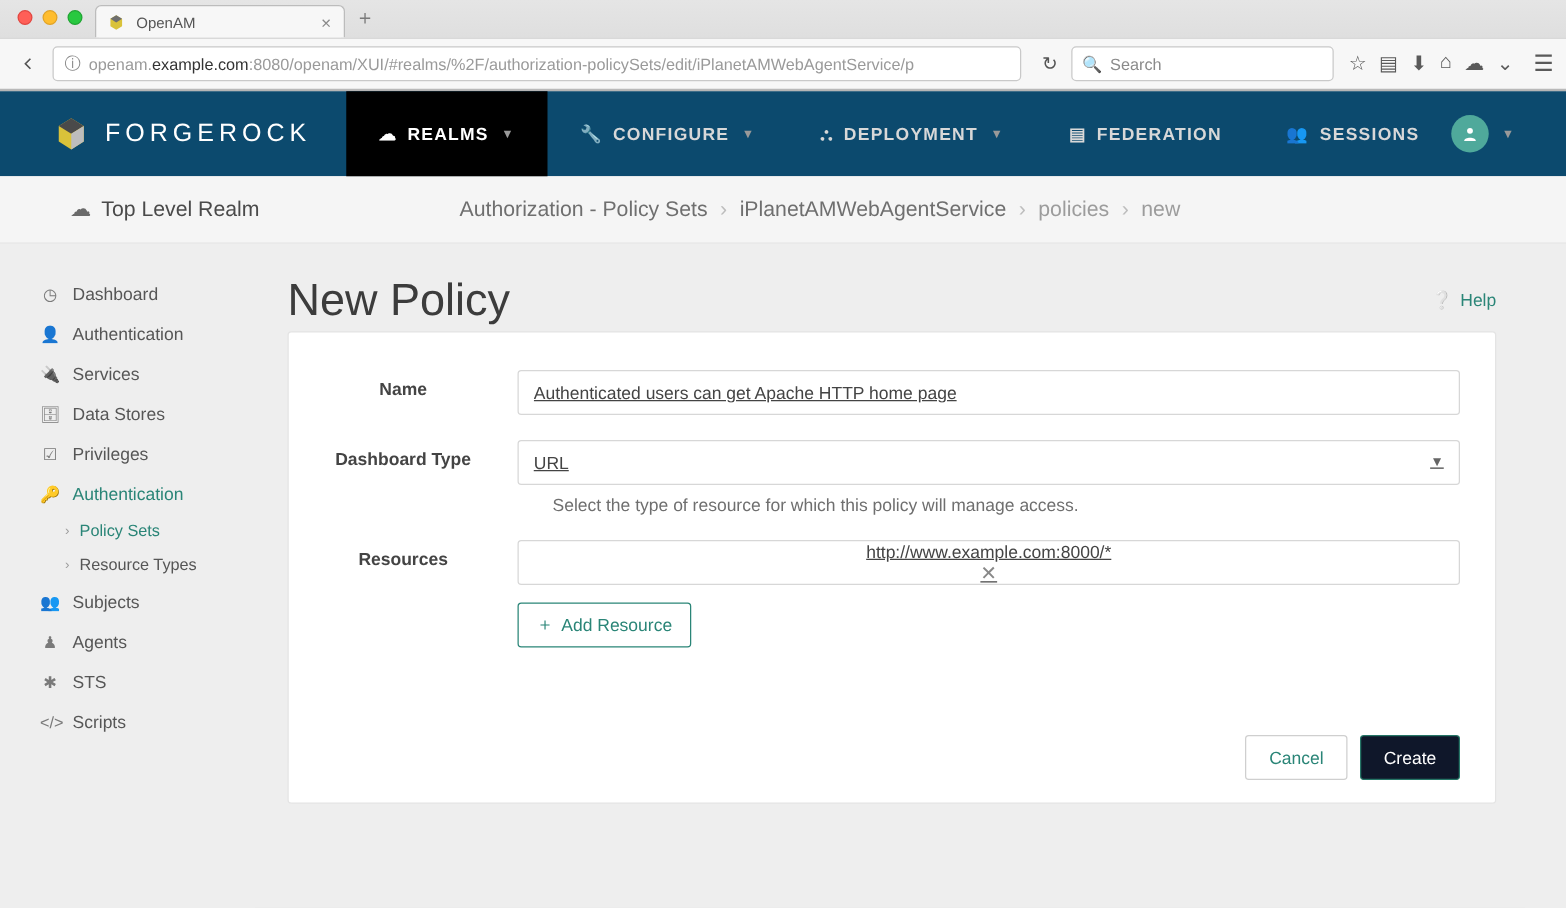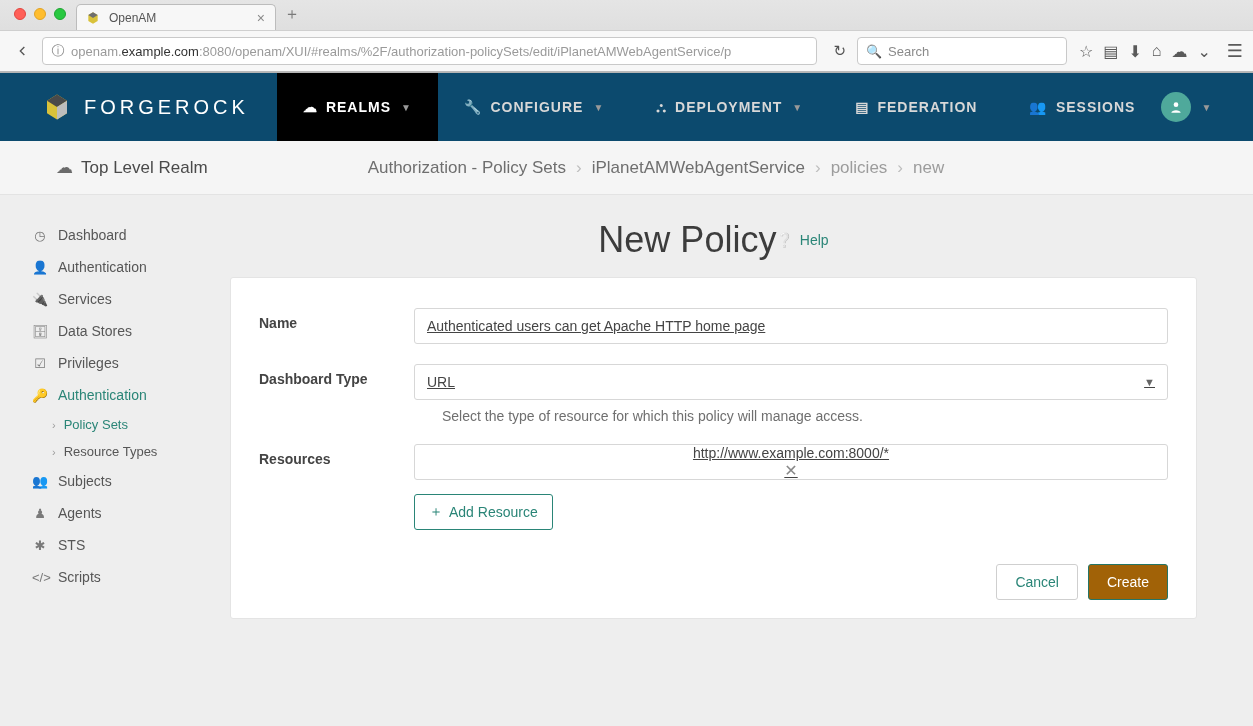--- a/index.html
+++ b/index.html
@@ -94,50 +94,50 @@
   }
   .side-item.active { color: #2a8577; }
   .side-item .ic { width: 16px; text-align: center; color: #7a7a7a; font-size: 13px;}
   .side-item.active .ic { color: #2a8577; }
   .side-sub { padding-left: 22px; }
   .side-sub .sub-item { display:flex; align-items:center; gap:8px; padding: 6px 4px; color: #565656; font-size: 13px;}
   .side-sub .sub-item.active { color: #2a8577; }
   .side-sub .chev { color: #9c9c9c; font-size: 11px; }
 
   .content { flex: 1; padding: 24px 56px 30px 0; }
-  .page-head { display: flex; align-items: center; justify-content: center; margin-bottom: 16px; }
+  .page-head { display: flex; align-items: center; justify-content: space-between; margin-bottom: 4px; }
   .page-title { font-size: 36px; font-weight: 300; color: #3c3c3c; }
   .help-link { color: #2a8577; font-size: 14px; display:flex; gap:6px; align-items:center;}
 
   .card {
     background: #fff; border: 1px solid #e4e4e4; border-radius: 3px; padding: 20px 28px 18px 28px;
   }
   .form-row { display: flex; align-items: flex-start; padding: 10px 0; }
-  .form-label { width: 155px; text-align: left; padding-right: 28px; padding-top: 7px; font-weight: 600; color: #444; font-size: 14px;}
+  .form-label { width: 155px; text-align: center; padding-right: 28px; padding-top: 7px; font-weight: 600; color: #444; font-size: 14px;}
   .form-field { flex: 1; }
   .text-input, .select-box, .resource-row {
     width: 100%; border: 1px solid #d7d7d7; border-radius: 3px; background: #fff;
     height: 36px; padding: 0 12px; font-size: 14px; color: #444;
     display: flex; align-items: center; justify-content: space-between; text-decoration: underline;
   }
   .text-input input { border:none; outline:none; width:100%; font-size:14px; color:#444; font-family:inherit;}
   .select-caret { color: #666; font-size: 11px; }
   .help-text { color: #6f6f6f; font-size: 14px; margin-top: 8px; margin-left: 28px; }
   .resource-row { justify-content: space-between; flex-direction: column; }
   .resource-row .rx { color: #888; font-size: 16px; }
   .add-res-btn {
     display: inline-flex; align-items: center; gap: 6px; border: 1px solid #2a8577; color: #2a8577;
     background: #fff; padding: 8px 14px; border-radius: 3px; font-size: 14px; margin-top: 14px;
   }
   .card-actions { display: flex; justify-content: flex-end; gap: 10px; margin-top: 24px; }
   .btn {
-    padding: 9px 18px; border-radius: 3px; font-size: 14px; border: 1px solid transparent;
+    padding: 9px 18px; border-radius: 3px; font-size: 14px; border: 1px solid transparent; margin-top: 36px;
   }
   .btn-secondary { background: #fff; border-color: #cfcfcf; color: #2a8577; }
-  .btn-primary { background: #a16207; color: #fff; border-color: #257566; }
+  .btn-primary { background: #0f172a; color: #fff; border-color: #257566; }
 
   svg { display:block; }
 </style>
 </head>
 <body>
 
 <div class="browser-chrome">
   <div class="tab-strip">
     <div class="traffic-lights">
       <span class="tl-dot tl-red"></span>

